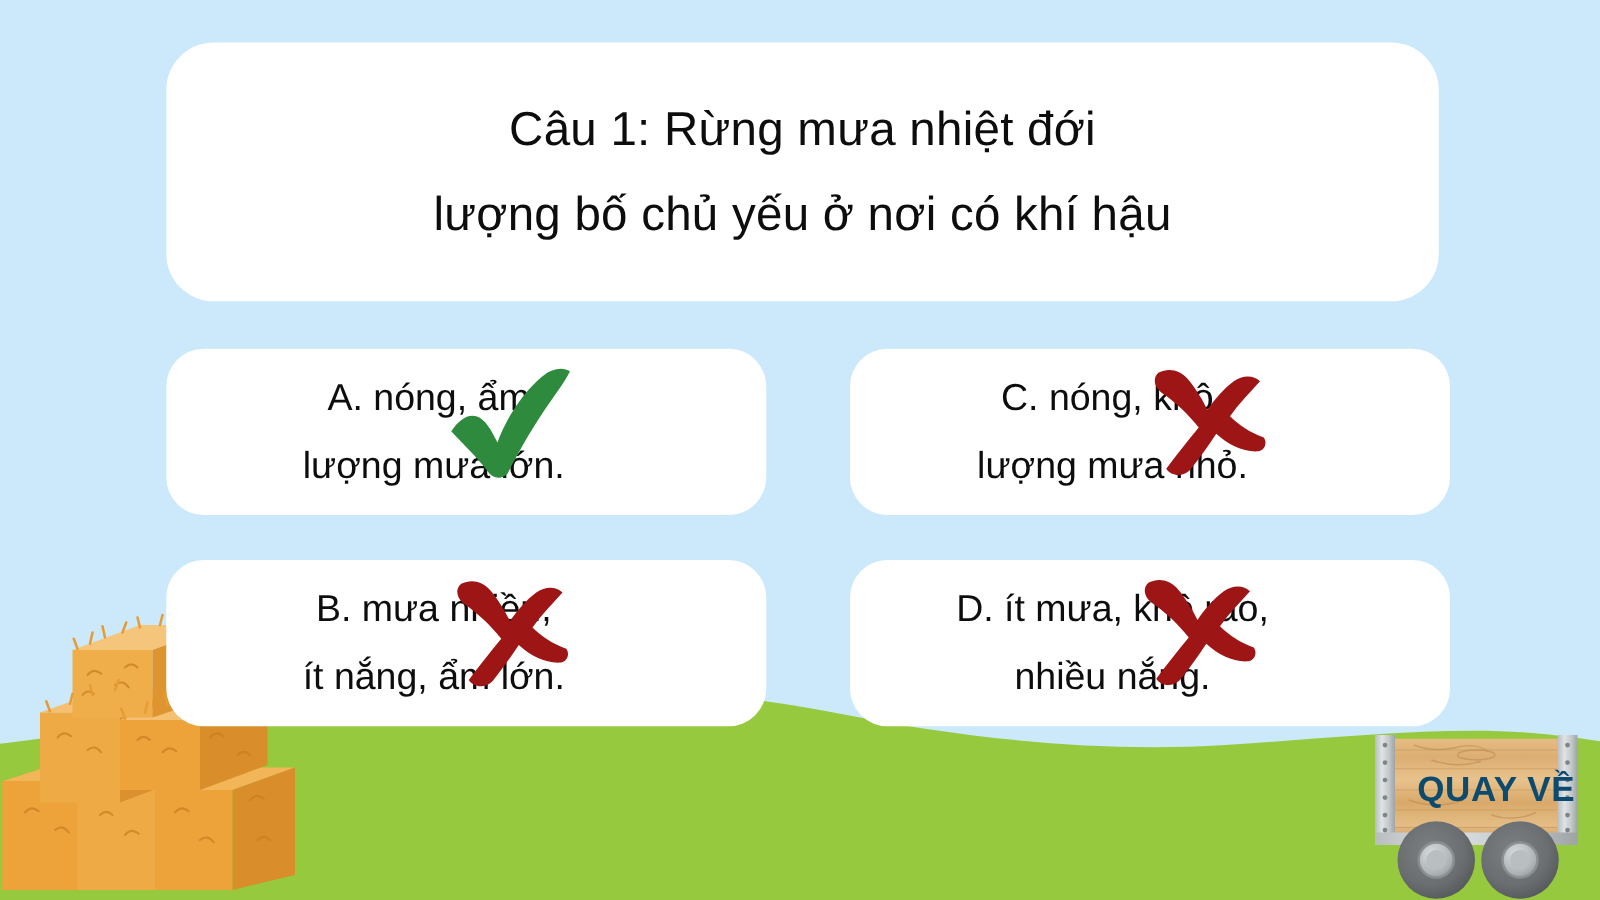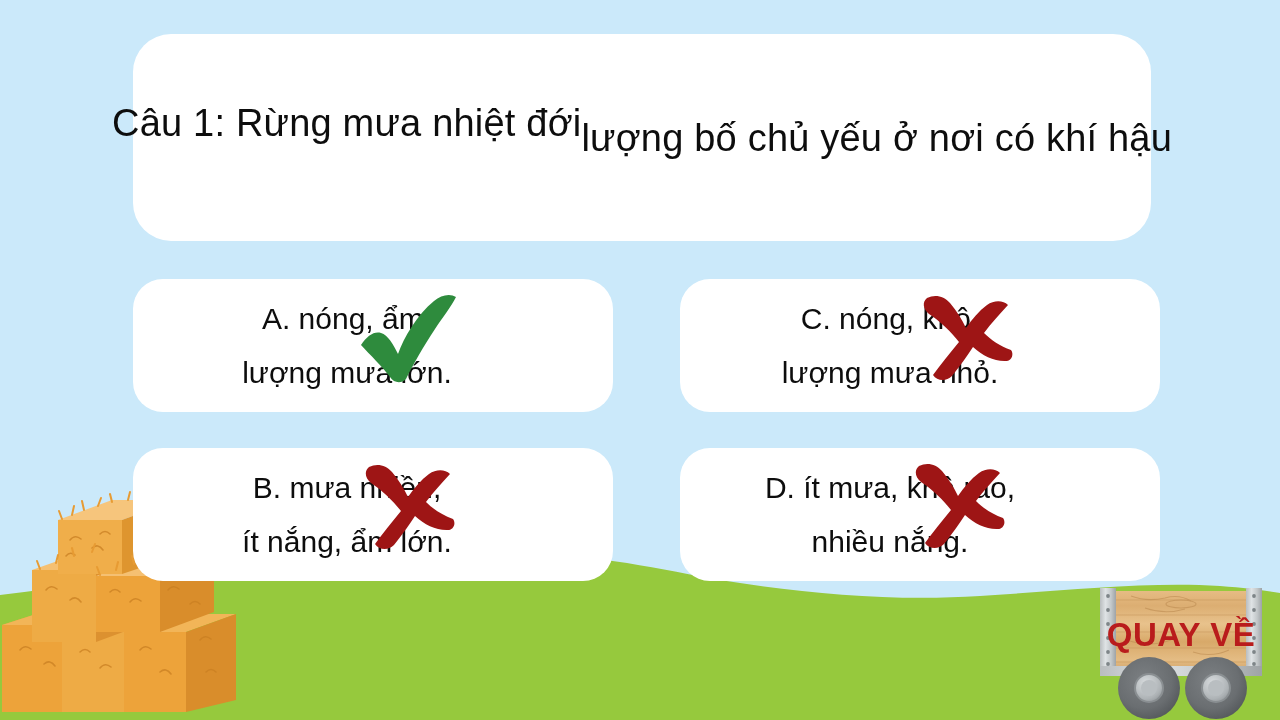--- a/index.html
+++ b/index.html
@@ -24,20 +24,21 @@
     pointer-events: none;
   }
 
   
   .card {
     position: absolute;
     background: #ffffff;
     border-radius: 34px;
     box-sizing: border-box;
     display: flex;
+    flex-direction: column;
     align-items: center;
     justify-content: center;
   }
   #question-card {
     left: 133px;
     top: 34px;
     width: 1018px;
     height: 207px;
     border-radius: 38px;
   }
@@ -95,26 +96,26 @@
   #quay-ve-button {
     position: absolute;
     left: 1097px;
     top: 588px;
     width: 168px;
     height: 132px;
     cursor: pointer;
   }
   #quay-ve-label {
     position: absolute;
-    left: 0; top: 28px;
+    left: 16px; top: 28px;
     width: 168px;
     text-align: center;
-    font-size: 33px;
+    font-size: 28px;
     font-weight: bold;
-    color: #b91c1c;
+    color: #0c4a6e;
     letter-spacing: 0.5px;
     z-index: 4;
     pointer-events: none;
   }
 </style>
 </head>
 <body>
 
 <div id="slide">
 

